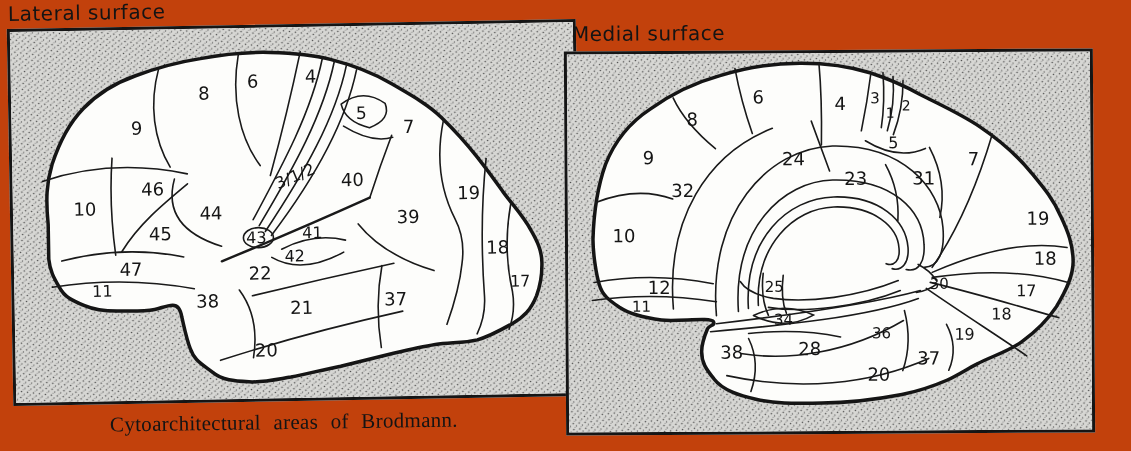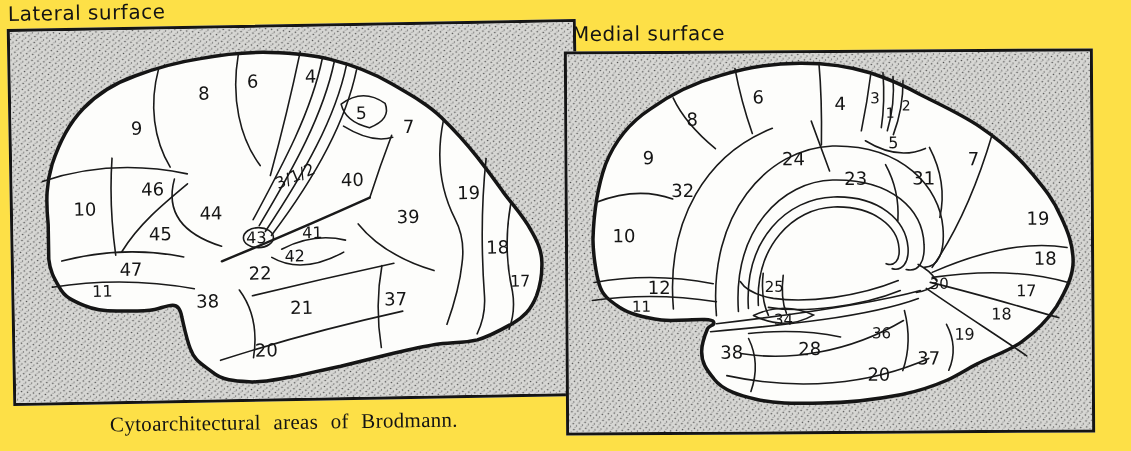--- a/index.html
+++ b/index.html
@@ -1,16 +1,16 @@
 <!DOCTYPE html>
 <html><head>
 <meta charset="utf-8">
 <style>
   html,body{margin:0;padding:0;background:#ffffff;}
-  .page{position:relative;width:1131px;height:451px;background:#fde047;overflow:hidden;
+  .page{position:relative;width:1131px;height:451px;background:#c2410c;overflow:hidden;
         font-family:"DejaVu Sans", sans-serif;color:#151515;}
   .panel-title{position:absolute;font-size:20px;letter-spacing:.5px;color:#141414;}
   .lateral-title{left:8px;top:2px;transform:rotate(-1deg);transform-origin:left center;}
   .medial-title{left:572px;top:22px;transform:rotate(-0.4deg);transform-origin:left center;}
   .panel{position:absolute;border:3px solid #151515;box-sizing:border-box;background:#ffffff;}
   .lateral-panel{left:10px;top:24px;width:569px;height:377px;transform:rotate(-1deg);}
   .medial-panel{left:565px;top:50px;width:529px;height:384px;transform:rotate(-0.35deg);}
   .panel svg{display:block;width:100%;height:100%;}
   .brain{fill:#fdfdfb;stroke:#151515;stroke-width:3.5;stroke-linejoin:round;}
   .sulci path,.sulci ellipse{fill:none;stroke:#1a1a1a;stroke-width:1.6;stroke-linecap:round;}

